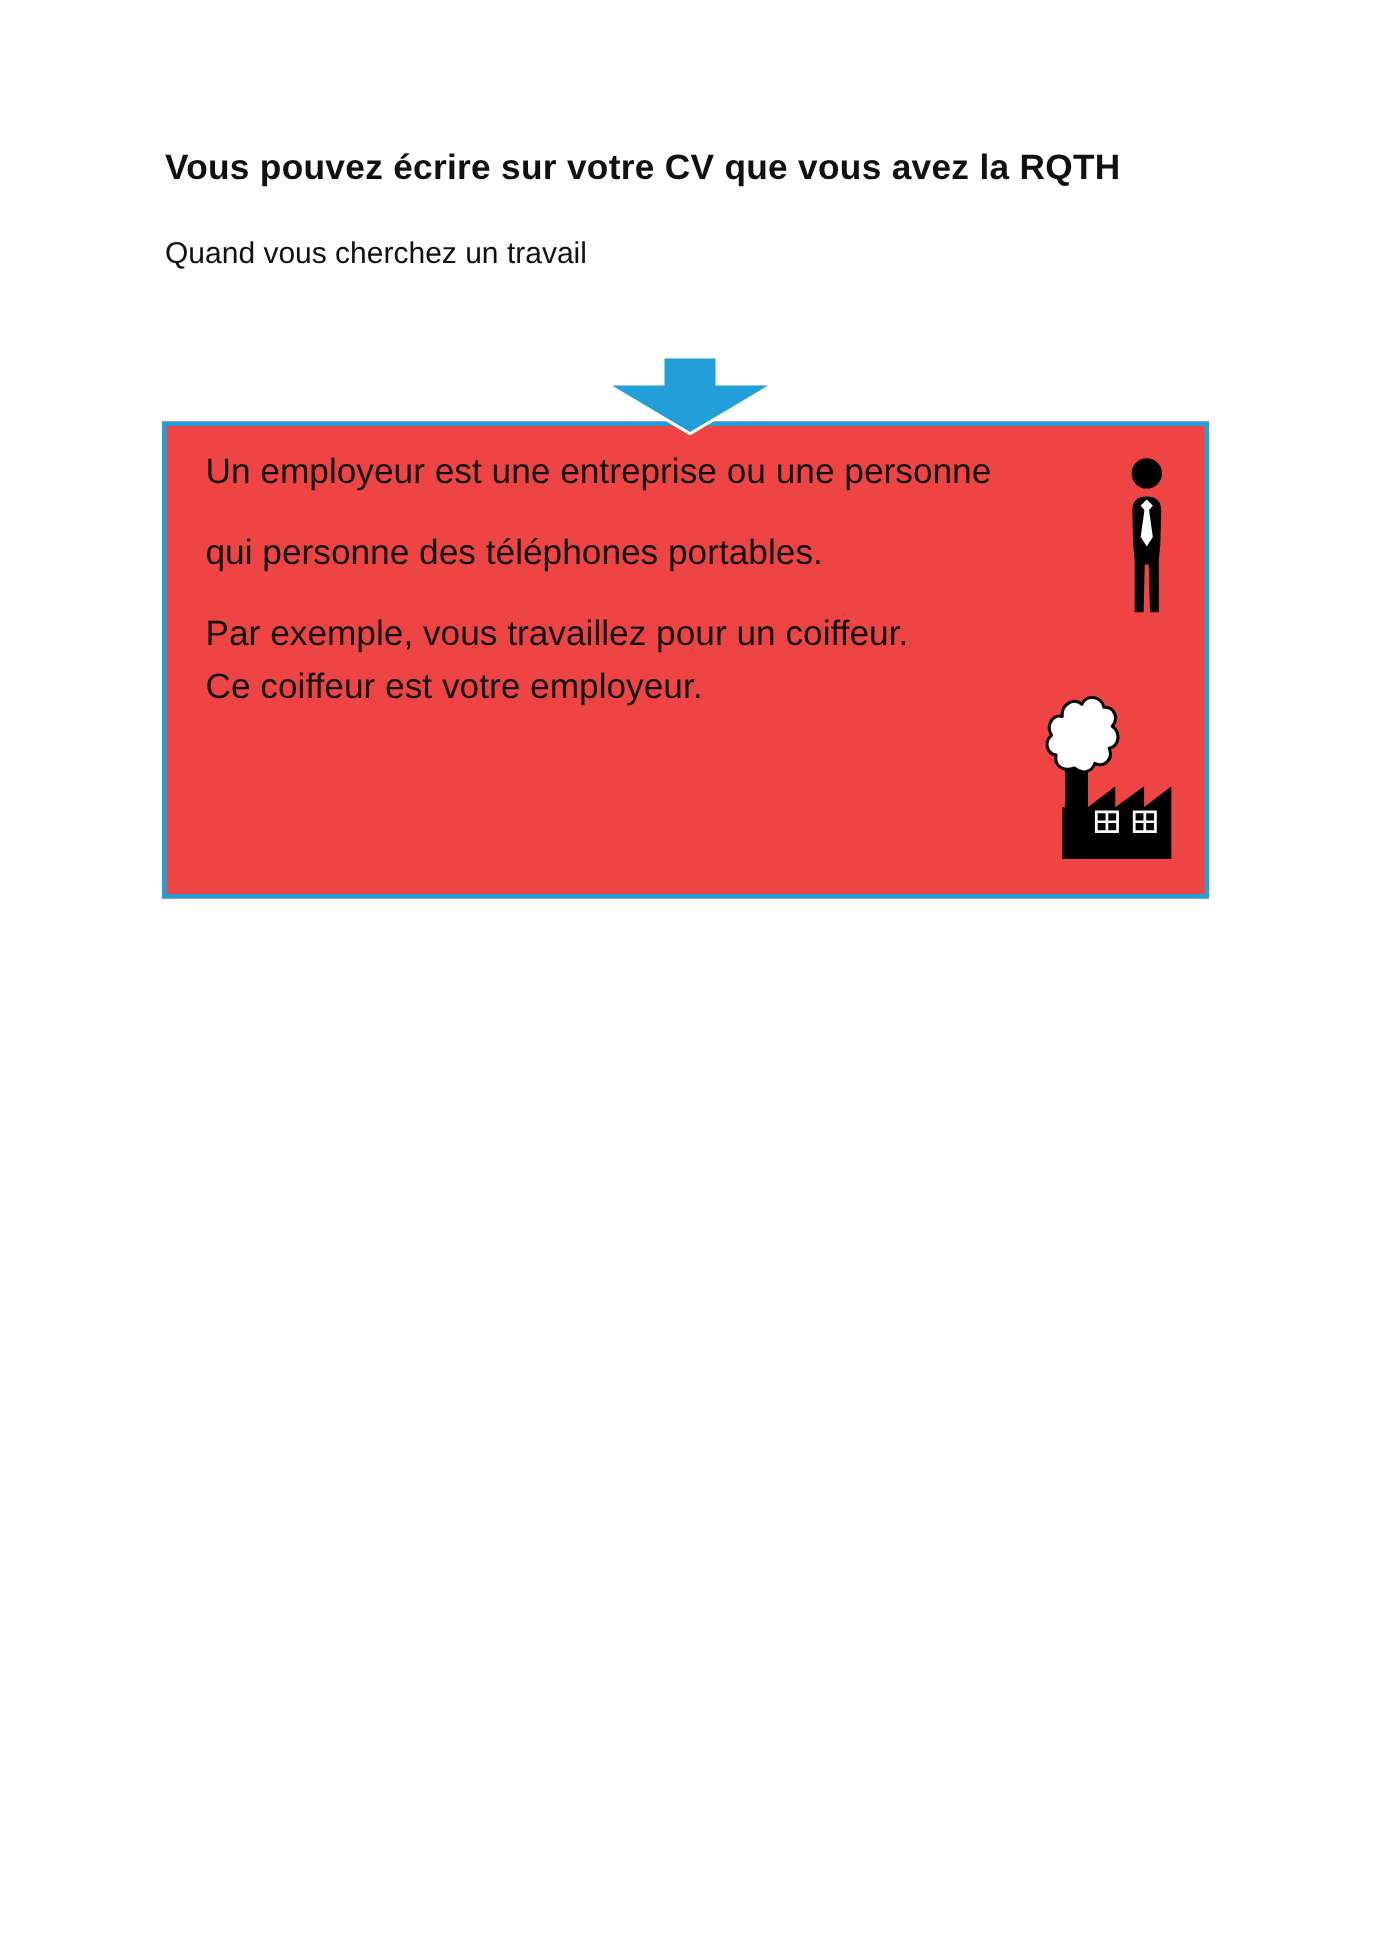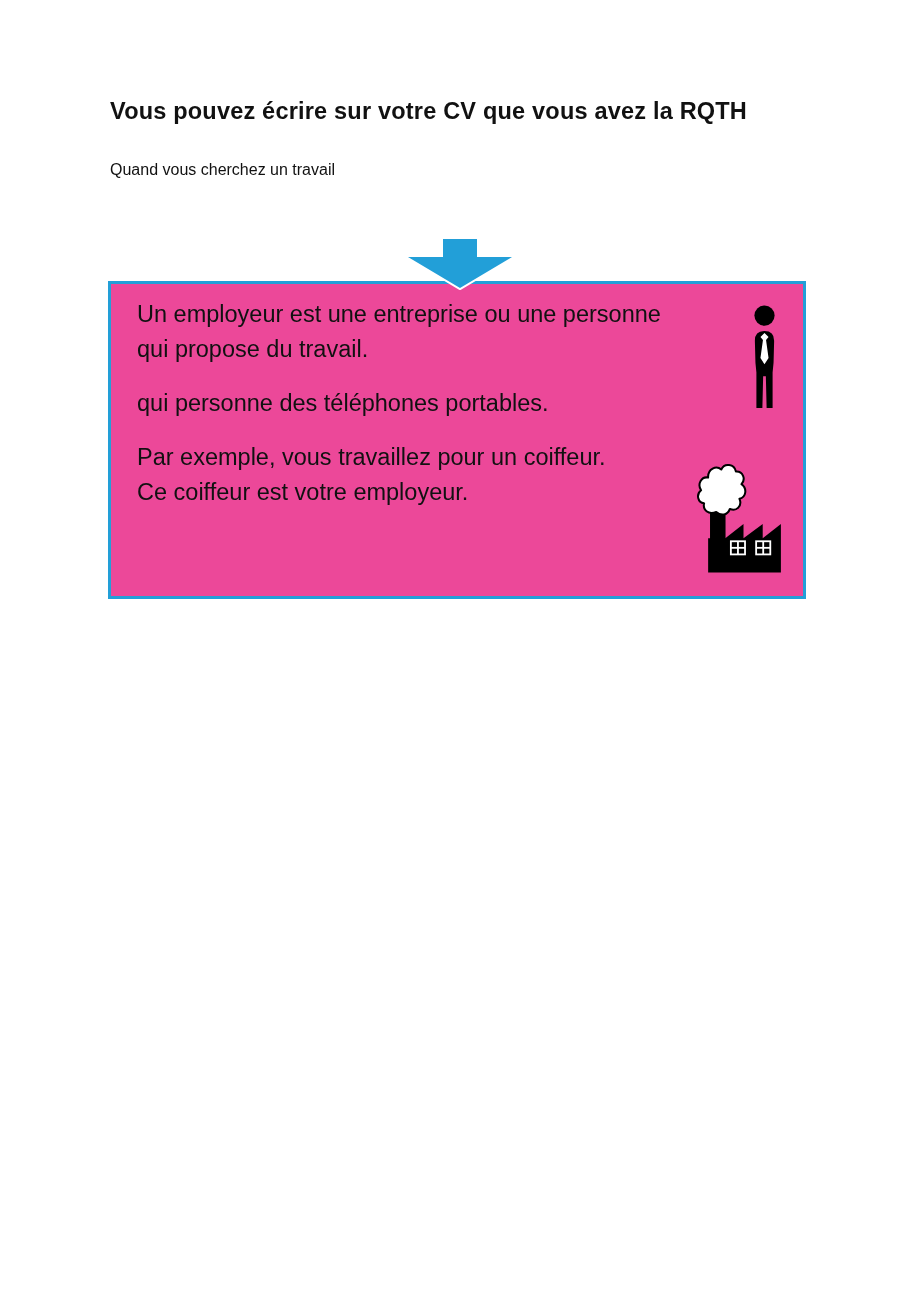--- a/index.html
+++ b/index.html
@@ -23,40 +23,40 @@
     margin: 0;
     font-size: 23.5px;
     font-weight: bold;
     letter-spacing: 0.2px;
     white-space: nowrap;
   }
   .intro {
     position: absolute;
     left: 110px;
     top: 152px;
-    font-size: 16px;
+    font-size: 20px;
     line-height: 35px;
   }
   .line { display: block; white-space: nowrap; }
   .arrow-svg {
     position: absolute;
     left: 405px;
     top: 236px;
     width: 110px;
     height: 54px;
     z-index: 3;
   }
   .callout {
     position: absolute;
     left: 108px;
     top: 281px;
     width: 692px;
     height: 312px;
     border: 3px solid #229FD8;
-    background: #ec4899;
+    background: #ef4444;
     z-index: 1;
   }
   .callout-text {
     position: absolute;
     left: 26px;
     top: 13px;
     font-size: 23.5px;
     line-height: 35px;
   }
   .callout-text p { margin: 0 0 19px 0; }
@@ -96,21 +96,20 @@
 
   <svg class="arrow-svg" viewBox="0 0 110 54" xmlns="http://www.w3.org/2000/svg">
     <path d="M38 3 H72 V21 H107 L55 52 L3 21 H38 Z" fill="#229FD8" stroke="#ffffff" stroke-width="4" paint-order="stroke" stroke-linejoin="miter"></path>
   </svg>
 
   <div class="callout">
 
     <div class="callout-text">
       <p>
         <span class="line">Un employeur est une entreprise ou une personne</span>
-        <span class="line">qui propose du travail.</span>
       </p>
       <p>
         <span class="line">qui personne des téléphones portables.</span>
       </p>
       <p>
         <span class="line">Par exemple, vous travaillez pour un coiffeur.</span>
         <span class="line">Ce coiffeur est votre employeur.</span>
       </p>
     </div>
 

